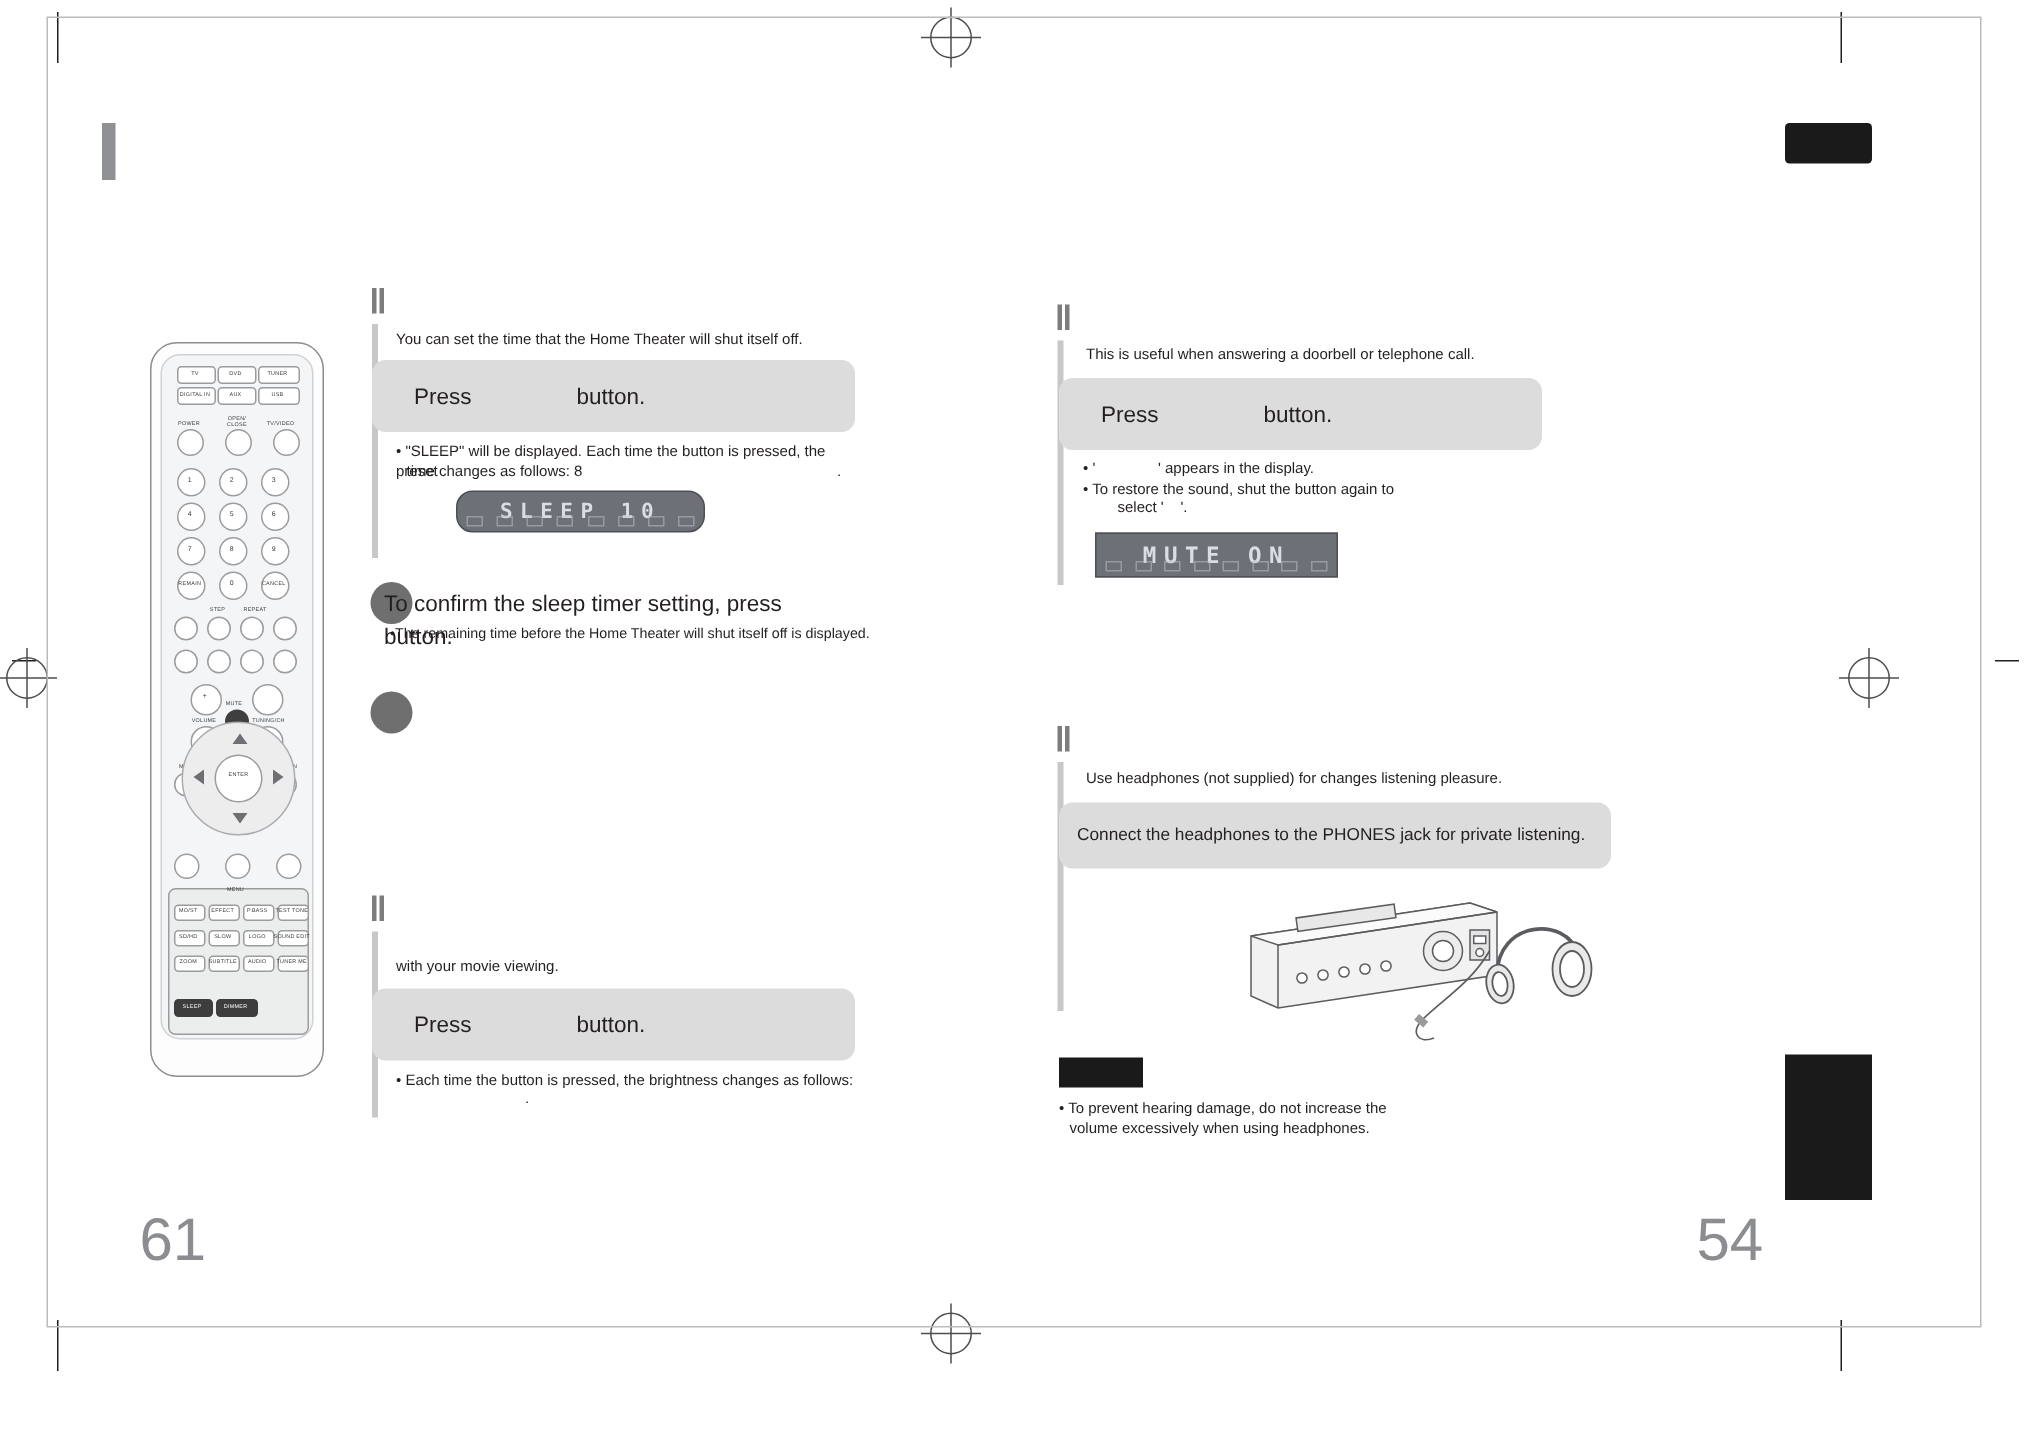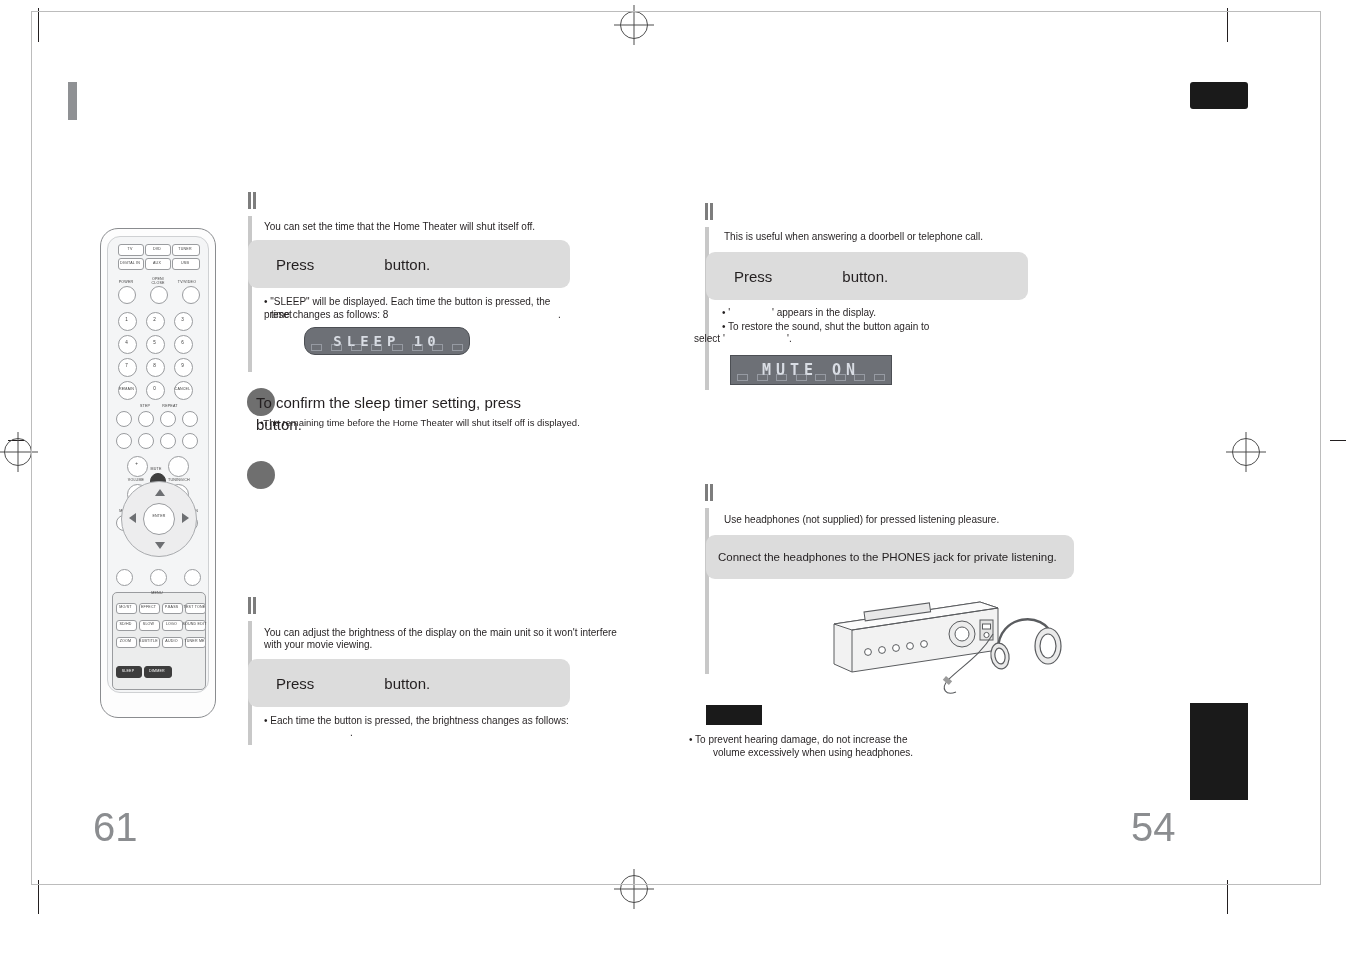--- a/index.html
+++ b/index.html
@@ -297,21 +297,20 @@
   <div class="tiny" style="position:absolute;left:260px;top:416px;width:400px;font-size:9.5px;">•The remaining time before the Home Theater will shut itself off is displayed.</div>
 
   <div class="numcircle" style="left:247px;top:461px;"></div>
 
   <div class="tick" style="left:248px;top:597px;">
     <i></i>
       <i></i>
   </div>
   <div class="vrule" style="left:248px;top:621px;height:124px;"></div>
 
-  <div class="tiny" style="position:absolute;left:264px;top:626px;width:420px;">You can adjust the brightness of the display on the main unit so it won't interfere</div>
   <div class="tiny" style="position:absolute;left:264px;top:638px;width:420px;">with your movie viewing.</div>
 
   <div class="bar" style="left:248px;top:659px;width:322px;height:48px;">
     <span class="press">Press</span>
     <span class="btnword">button.</span>
   </div>
 
   <div class="tiny" style="position:absolute;left:264px;top:714px;width:340px;">• Each time the button is pressed, the brightness changes as follows:</div>
   <div class="tiny" style="position:absolute;left:350px;top:726px;width:60px;">.</div>
 
@@ -326,21 +325,21 @@
   <div class="tiny" style="position:absolute;left:724px;top:230px;width:420px;">This is useful when answering a doorbell or telephone call.</div>
 
   <div class="bar" style="left:706px;top:252px;width:322px;height:48px;">
     <span class="press">Press</span>
     <span class="btnword">button.</span>
   </div>
 
   <div class="tiny" style="position:absolute;left:722px;top:306px;width:20px;">• '</div>
   <div class="tiny" style="position:absolute;left:772px;top:306px;width:200px;">' appears in the display.</div>
   <div class="tiny" style="position:absolute;left:722px;top:320px;width:240px;">• To restore the sound, shut the button again to</div>
-  <div class="tiny" style="position:absolute;left:694px;top:332px;width:40px;">select '</div>
+  <div class="tiny" style="position:absolute;left:745px;top:332px;width:40px;">select '</div>
   <div class="tiny" style="position:absolute;left:787px;top:332px;width:30px;">'.</div>
 
   <div class="vfd" style="left:730px;top:355px;width:160px;height:28px;">
     <span class="seg" style="font-size:15px;">MUTE ON</span>
     <div class="ticks">
       <b></b>
         <b></b>
         <b></b>
         <b></b>
         <b></b>
@@ -349,21 +348,21 @@
         <b></b>
     </div>
   </div>
 
   <div class="tick" style="left:705px;top:484px;">
     <i></i>
       <i></i>
   </div>
   <div class="vrule" style="left:705px;top:508px;height:166px;"></div>
 
-  <div class="tiny" style="position:absolute;left:724px;top:513px;width:420px;">Use headphones (not supplied) for pressed listening pleasure.</div>
+  <div class="tiny" style="position:absolute;left:724px;top:513px;width:420px;">Use headphones (not supplied) for changes listening pleasure.</div>
 
   <div class="bar" style="left:706px;top:535px;width:368px;height:44px;">
     <span style="margin-left:12px;font-size:11.5px;">Connect the headphones to the PHONES jack for private listening.</span>
   </div>
 
   <div class="illu">
     <svg width="240" height="120" viewBox="0 0 240 120">
 
       <g stroke="#5a5c5f" fill="none" stroke-width="1">
         <path d="M4 34 L150 12 L168 18 L168 60 L22 82 L4 74 Z" fill="#f2f2f2"></path>
@@ -396,18 +395,18 @@
       </g>
 
       <g stroke="#5a5c5f" fill="none" stroke-width="1.1">
         <path d="M163 44 C150 66, 132 76, 118 90 C110 99, 116 106, 126 102"></path>
         <rect x="116" y="86" width="8" height="5" fill="#9b9b9b" stroke="none" transform="rotate(40 116 86)"></rect>
       </g>
     </svg>
   </div>
 
   <div class="blacktab" style="left:706px;top:705px;width:56px;height:20px;"></div>
-  <div class="tiny" style="position:absolute;left:689px;top:733px;width:420px;">• To prevent hearing damage, do not increase the</div>
+  <div class="tiny" style="position:absolute;left:706px;top:733px;width:420px;">• To prevent hearing damage, do not increase the</div>
   <div class="tiny" style="position:absolute;left:713px;top:746px;width:420px;">volume excessively when using headphones.</div>
 
   <div class="pagenum" style="left:1131px;top:805px;">54</div>
 
 </div>
 
 </body></html>

